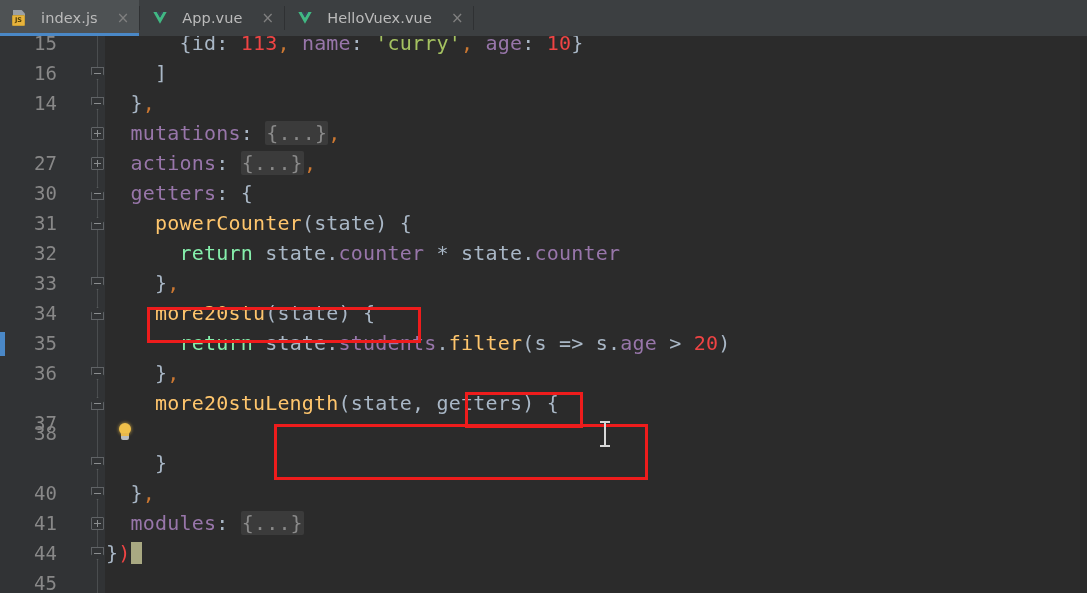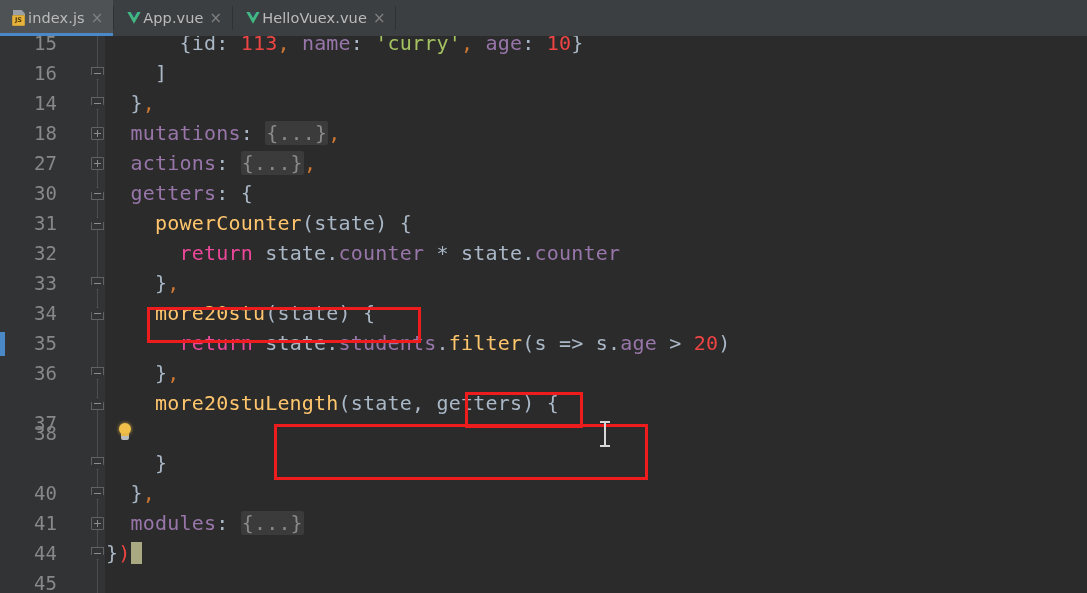--- a/index.html
+++ b/index.html
@@ -10,21 +10,21 @@
   }
   .ide{position:relative;width:1087px;height:593px;background:#2b2b2b;}
 
   
   .tabbar{
     position:absolute;left:0;top:0;width:1087px;height:36px;
     background:#3c3f41;display:flex;align-items:stretch;
     border-bottom:1px solid #323232;
   }
   .tab{
-    display:flex;align-items:center;gap:1px;
+    display:flex;align-items:center;gap:14px;
     padding:0 10px 0 12px;height:36px;position:relative;
     font-family:"DejaVu Sans","Liberation Sans",sans-serif;
     font-size:14.5px;color:#bbbbbb;white-space:nowrap;
   }
   .tab.active{background:#4e5254;}
   .tab.active:after{
     content:"";position:absolute;left:0;right:0;bottom:0;height:3px;
     background:#4a88c7;
   }
   .tab .tablabel{letter-spacing:.1px;}
@@ -115,21 +115,21 @@
     white-space:pre;
     font-family:"DejaVu Sans Mono","Liberation Mono",monospace;
     font-size:20px;line-height:30px;color:#a9b7c6;
     letter-spacing:.2px;
   }
   
   .t-def   {color:#a9b7c6;}
   .t-punct {color:#a9b7c6;}
   .t-num   {color:#ef4444;}
   .t-str   {color:#a5c261;}
-  .t-key   {color:#ec4899;}
+  .t-key   {color:#86efac;}
   .t-prop  {color:#9876aa;}
   .t-fn    {color:#ffc66d;}
   .t-comma {color:#cc7832;}
   .t-param {color:#a9b7c6;}
   .t-fold  {color:#8a8a8a;background:#3b3b3b;border-radius:2px;padding:0 1px;}
 
   .sel{background:#2f5d9e;color:#c9d7e8;}
 
   
   .blockcaret{
@@ -208,23 +208,20 @@
           <span class="lnum">16</span>
         </div>
         <div class="foldmark end" style="top: 31px;">
           <span class="bar"></span>
         </div>
         <div class="gutterline" style="top: 52px;">
           <span class="lnum">14</span>
         </div>
         <div class="foldmark end" style="top: 61px;">
           <span class="bar"></span>
-        </div>
-        <div class="gutterline" style="top: 82px;">
-          <span class="lnum">18</span>
         </div>
         <div class="foldmark plus" style="top: 91px;">
           <span class="bar"></span>
           <span class="bar2"></span>
         </div>
         <div class="gutterline" style="top: 112px;">
           <span class="lnum">27</span>
         </div>
         <div class="foldmark plus" style="top: 121px;">
           <span class="bar"></span>

